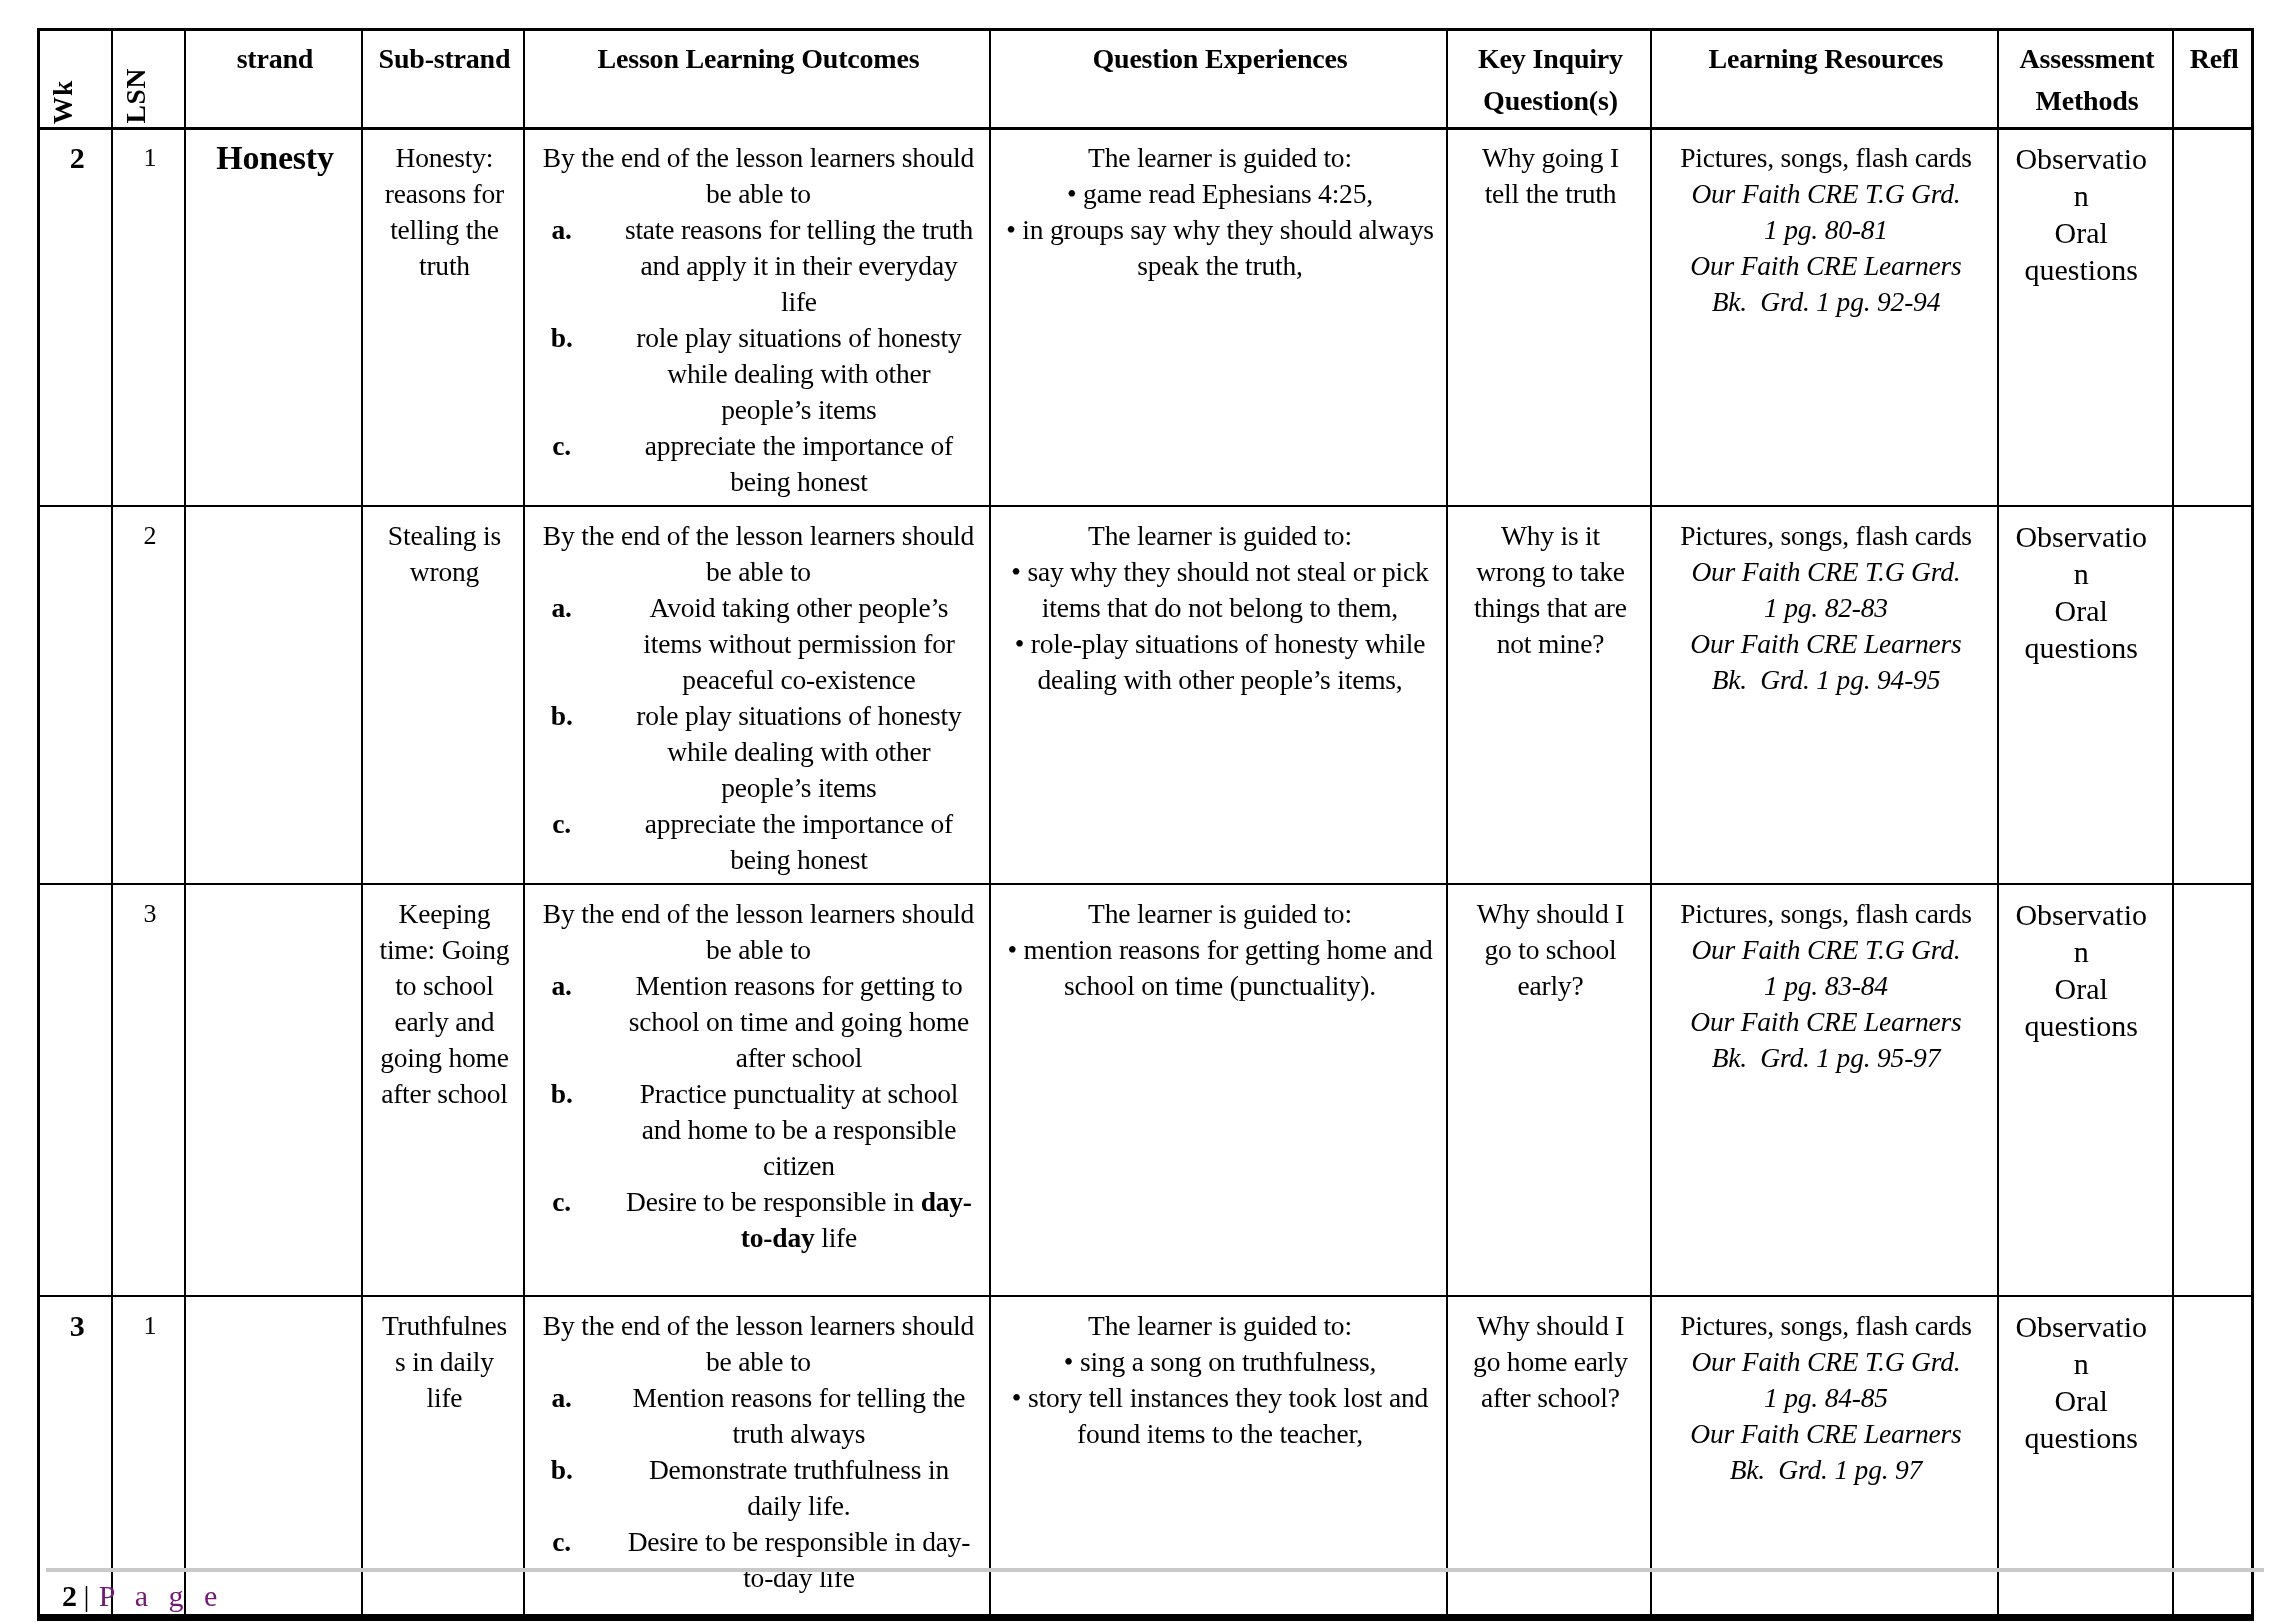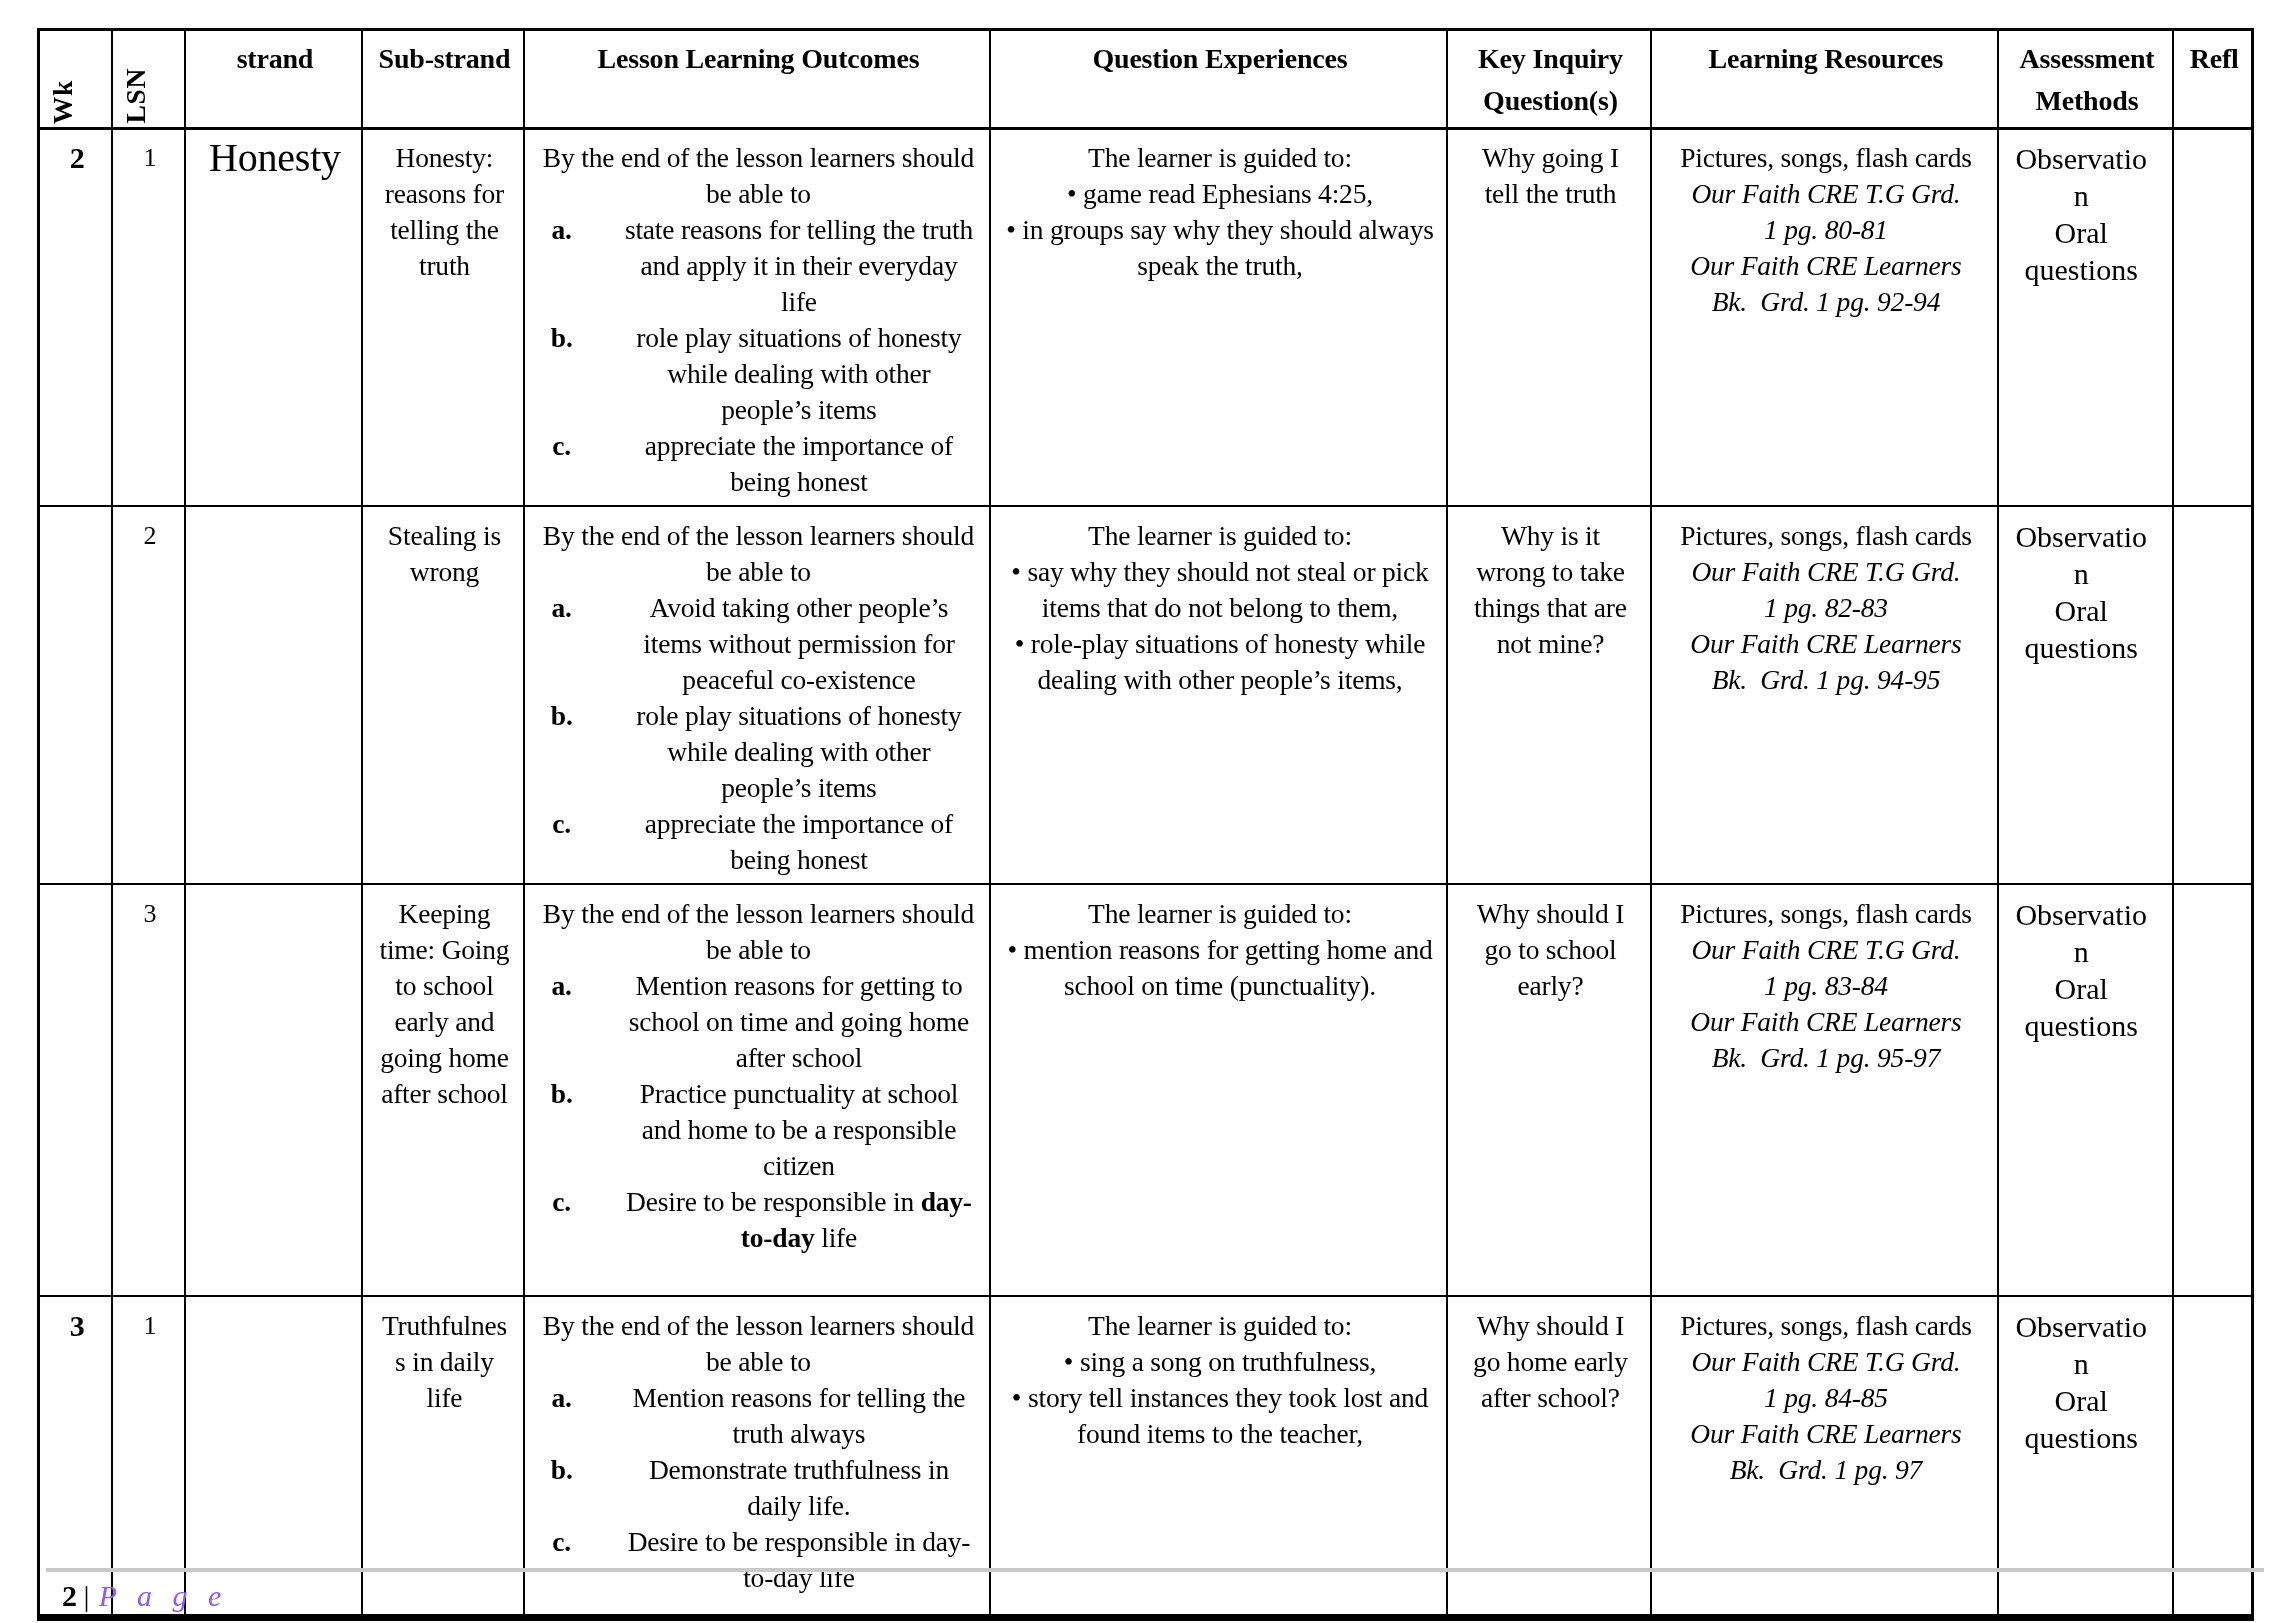--- a/index.html
+++ b/index.html
@@ -43,21 +43,21 @@
   tr.r1{height:327px;} tr.r2{height:371px;} tr.r3{height:412px;} tr.r4{height:321px;}
   .vert{
     position:absolute;bottom:2.6px;left:9.2px;
     writing-mode:vertical-rl;
     transform:rotate(180deg);
     font-weight:bold;font-size:27.5px;line-height:1;
     letter-spacing:0.7px;
   }
   td.c-wk{font-weight:bold;font-size:30px;}
   td.c-lsn{font-size:26px;}
-  td.c-strand{font-weight:normal;font-size:40px;margin-top:18px;}
+  td.c-strand{font-weight:bold;font-size:34px;margin-top:18px;}
   .oc-item{display:flex;}
   .oc-label{flex:0 0 43px;font-weight:bold;}
   .oc-text{flex:1;margin-left:38px;}
   .bold-seg{font-weight:bold;}
   .exp-item::before{content:"\2022\00a0";}
   .res-line{white-space:pre-wrap;}
   .res-line.it{font-style:italic;}
   td.c-ass{
     font-size:30px;line-height:37px;
     padding-left:12px;padding-right:19.6px;
@@ -67,21 +67,21 @@
     position:absolute;left:46px;top:1568px;
     width:2218px;height:3.9px;background:#c9c9c9;
   }
   .footer{
     position:absolute;left:62px;top:1577px;
     font-size:30px;line-height:37px;
     font-family:"Liberation Serif","DejaVu Serif",serif;
   }
   .footer .num{font-weight:bold;}
   .footer .sep{font-weight:normal;padding:0 9.2px 0 6.5px;}
-  .footer .plabel{color:#8b5cf6;letter-spacing:6.5px;font-style:italic;}
+  .footer .plabel{color:#701a75;letter-spacing:6.5px;}
 </style>
 </head>
 <body>
 
 <div class="page">
 
   <table class="sow">
     <colgroup>
       <col class="c1">
         <col class="c2">

